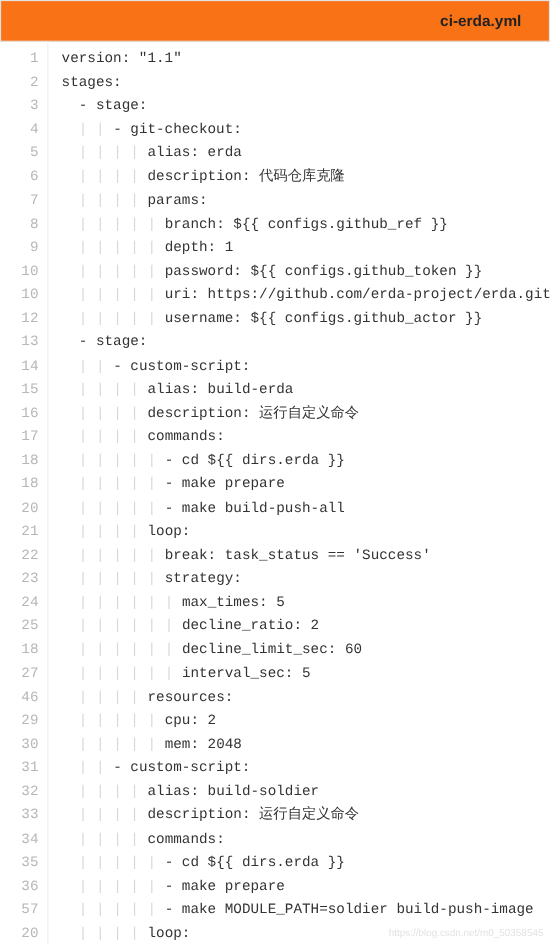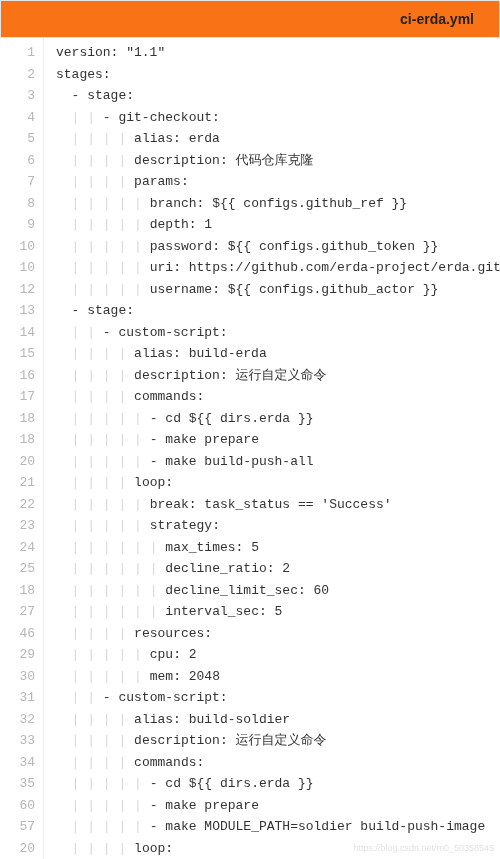--- a/index.html
+++ b/index.html
@@ -97,19 +97,19 @@
       <div>18</div>
       <div>27</div>
       <div>46</div>
       <div>29</div>
       <div>30</div>
       <div>31</div>
       <div>32</div>
       <div>33</div>
       <div>34</div>
       <div>35</div>
-      <div>60</div>
+      <div>36</div>
       <div>57</div>
       <div>20</div>
     </div>
   <div class="lines" id="lines"><div>version: "1.1"</div><div>stages:</div><div>  - stage:</div><div>  <span class="guide">|</span> <span class="guide">|</span> - git-checkout:</div><div>  <span class="guide">|</span> <span class="guide">|</span> <span class="guide">|</span> <span class="guide">|</span> alias: erda</div><div>  <span class="guide">|</span> <span class="guide">|</span> <span class="guide">|</span> <span class="guide">|</span> description: 代码仓库克隆</div><div>  <span class="guide">|</span> <span class="guide">|</span> <span class="guide">|</span> <span class="guide">|</span> params:</div><div>  <span class="guide">|</span> <span class="guide">|</span> <span class="guide">|</span> <span class="guide">|</span> <span class="guide">|</span> branch: ${{ configs.github_ref }}</div><div>  <span class="guide">|</span> <span class="guide">|</span> <span class="guide">|</span> <span class="guide">|</span> <span class="guide">|</span> depth: 1</div><div>  <span class="guide">|</span> <span class="guide">|</span> <span class="guide">|</span> <span class="guide">|</span> <span class="guide">|</span> password: ${{ configs.github_token }}</div><div>  <span class="guide">|</span> <span class="guide">|</span> <span class="guide">|</span> <span class="guide">|</span> <span class="guide">|</span> uri: https://github.com/erda-project/erda.git</div><div>  <span class="guide">|</span> <span class="guide">|</span> <span class="guide">|</span> <span class="guide">|</span> <span class="guide">|</span> username: ${{ configs.github_actor }}</div><div>  - stage:</div><div>  <span class="guide">|</span> <span class="guide">|</span> - custom-script:</div><div>  <span class="guide">|</span> <span class="guide">|</span> <span class="guide">|</span> <span class="guide">|</span> alias: build-erda</div><div>  <span class="guide">|</span> <span class="guide">|</span> <span class="guide">|</span> <span class="guide">|</span> description: 运行自定义命令</div><div>  <span class="guide">|</span> <span class="guide">|</span> <span class="guide">|</span> <span class="guide">|</span> commands:</div><div>  <span class="guide">|</span> <span class="guide">|</span> <span class="guide">|</span> <span class="guide">|</span> <span class="guide">|</span> - cd ${{ dirs.erda }}</div><div>  <span class="guide">|</span> <span class="guide">|</span> <span class="guide">|</span> <span class="guide">|</span> <span class="guide">|</span> - make prepare</div><div>  <span class="guide">|</span> <span class="guide">|</span> <span class="guide">|</span> <span class="guide">|</span> <span class="guide">|</span> - make build-push-all</div><div>  <span class="guide">|</span> <span class="guide">|</span> <span class="guide">|</span> <span class="guide">|</span> loop:</div><div>  <span class="guide">|</span> <span class="guide">|</span> <span class="guide">|</span> <span class="guide">|</span> <span class="guide">|</span> break: task_status == 'Success'</div><div>  <span class="guide">|</span> <span class="guide">|</span> <span class="guide">|</span> <span class="guide">|</span> <span class="guide">|</span> strategy:</div><div>  <span class="guide">|</span> <span class="guide">|</span> <span class="guide">|</span> <span class="guide">|</span> <span class="guide">|</span> <span class="guide">|</span> max_times: 5</div><div>  <span class="guide">|</span> <span class="guide">|</span> <span class="guide">|</span> <span class="guide">|</span> <span class="guide">|</span> <span class="guide">|</span> decline_ratio: 2</div><div>  <span class="guide">|</span> <span class="guide">|</span> <span class="guide">|</span> <span class="guide">|</span> <span class="guide">|</span> <span class="guide">|</span> decline_limit_sec: 60</div><div>  <span class="guide">|</span> <span class="guide">|</span> <span class="guide">|</span> <span class="guide">|</span> <span class="guide">|</span> <span class="guide">|</span> interval_sec: 5</div><div>  <span class="guide">|</span> <span class="guide">|</span> <span class="guide">|</span> <span class="guide">|</span> resources:</div><div>  <span class="guide">|</span> <span class="guide">|</span> <span class="guide">|</span> <span class="guide">|</span> <span class="guide">|</span> cpu: 2</div><div>  <span class="guide">|</span> <span class="guide">|</span> <span class="guide">|</span> <span class="guide">|</span> <span class="guide">|</span> mem: 2048</div><div>  <span class="guide">|</span> <span class="guide">|</span> - custom-script:</div><div>  <span class="guide">|</span> <span class="guide">|</span> <span class="guide">|</span> <span class="guide">|</span> alias: build-soldier</div><div>  <span class="guide">|</span> <span class="guide">|</span> <span class="guide">|</span> <span class="guide">|</span> description: 运行自定义命令</div><div>  <span class="guide">|</span> <span class="guide">|</span> <span class="guide">|</span> <span class="guide">|</span> commands:</div><div>  <span class="guide">|</span> <span class="guide">|</span> <span class="guide">|</span> <span class="guide">|</span> <span class="guide">|</span> - cd ${{ dirs.erda }}</div><div>  <span class="guide">|</span> <span class="guide">|</span> <span class="guide">|</span> <span class="guide">|</span> <span class="guide">|</span> - make prepare</div><div>  <span class="guide">|</span> <span class="guide">|</span> <span class="guide">|</span> <span class="guide">|</span> <span class="guide">|</span> - make MODULE_PATH=soldier build-push-image</div><div>  <span class="guide">|</span> <span class="guide">|</span> <span class="guide">|</span> <span class="guide">|</span> loop:</div></div>
   <div class="watermark">https://blog.csdn.net/m0_50358545</div>
 </div>
 
 </body></html>

